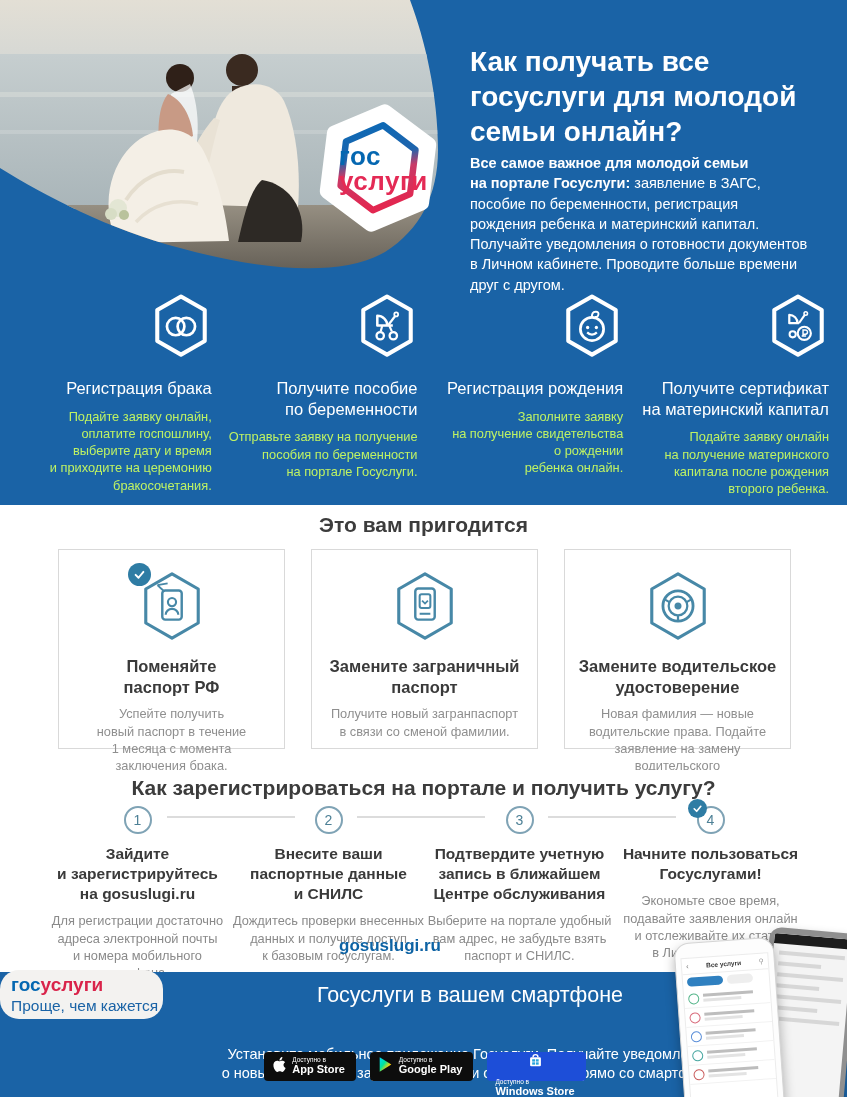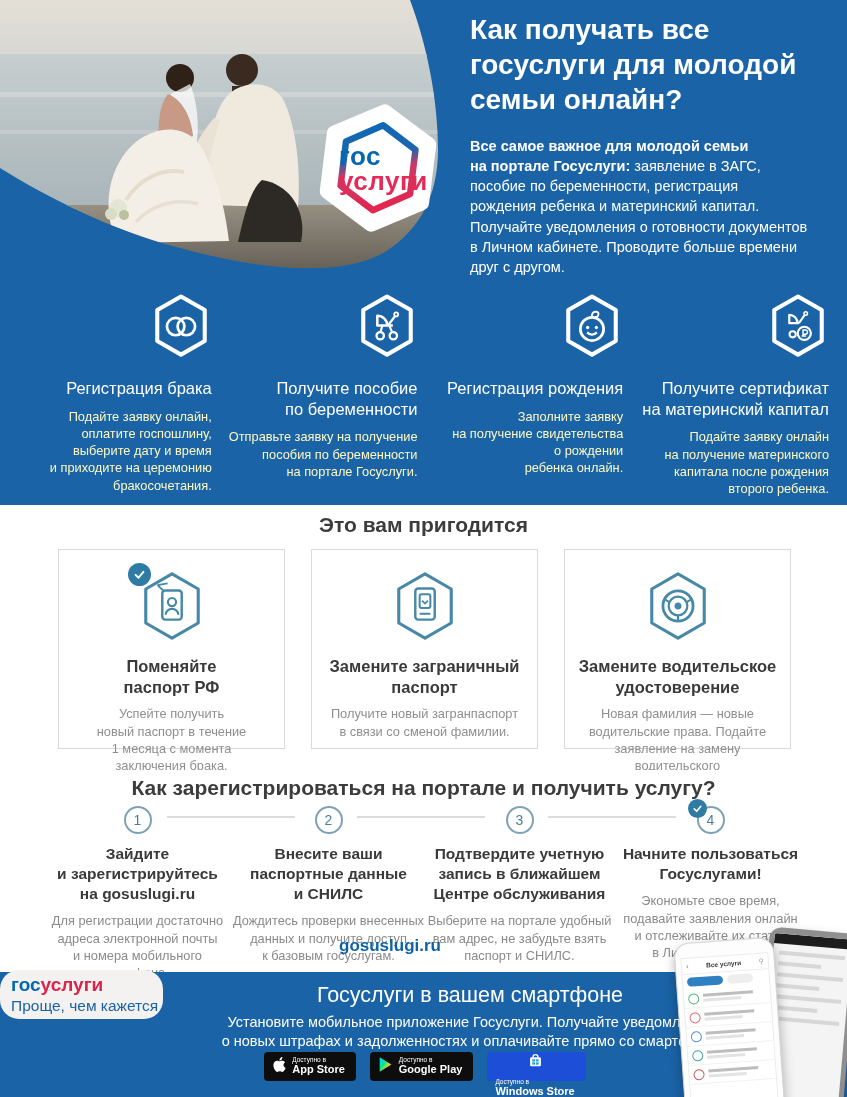--- a/index.html
+++ b/index.html
@@ -1,37 +1,37 @@
 <!DOCTYPE html>
 <html><head>
 <meta charset="utf-8">
 <style>
   html,body{margin:0;padding:0;}
   body{width:847px;height:1097px;position:relative;overflow:hidden;
        font-family:"Liberation Sans","DejaVu Sans",sans-serif;background:#fff;}
   .abs{position:absolute;}
-  .pre{white-space:pre-line;}
+  .pre{white-space:pre-line;margin-top:32px;}
   
   #hero{left:0;top:0;width:847px;height:505px;background:#1a63a6;}
   #hero-photo{left:0;top:0;}
   .hero-title{left:470px;top:12px;width:355px;color:#fff;font-size:28px;font-weight:bold;line-height:1.25;}
   .hero-intro{left:470px;top:121px;width:368px;color:#fff;font-size:14.5px;line-height:1.4;}
   .hero-intro b{font-weight:bold;}
   
   #logo{left:317px;top:100px;width:123px;height:136px;}
   #logo .logo-text{position:absolute;left:22px;top:44px;line-height:0.98;font-weight:bold;font-size:26px;letter-spacing:.5px;}
   #logo .lt-blue{color:#0567b1;display:block;}
   #logo .lt-red{color:#e42a55;display:block;}
   
   .cap-title{left:0;top:252px;width:847px;text-align:center;color:#fff;font-size:22.5px;}
   .cap-row{left:18px;top:293px;width:811px;display:flex;gap:12px;}
   .cap-col{flex:1;text-align:right;color:#fff;}
   .cap-col .hex{display:inline-block;}
   .cap-col h3{margin:13px 0 0;font-size:16.5px;font-weight:normal;line-height:1.25;}
-  .cap-col p{margin:9px 0 0;font-size:12.8px;line-height:1.35;color:#fef9c3;}
+  .cap-col p{margin:9px 0 0;font-size:12.8px;line-height:1.35;color:#bef264;}
   
   #useful{left:0;top:505px;width:847px;height:265px;background:#fff;}
   .useful-title{left:0;top:8px;width:847px;text-align:center;color:#3c3c3c;font-size:21px;font-weight:600;}
   .cards{left:58px;top:44px;width:733px;display:flex;gap:26px;}
   .card{flex:1;border:1px solid #d9d9d9;background:#fff;text-align:center;padding:20px 12px 18px;height:160px;}
   .card .icon-wrap{position:relative;display:inline-block;}
   .card h3{margin:10px 0 0;font-size:16.5px;font-weight:600;color:#3a3a3a;line-height:1.25;}
   .card p{margin:8px 0 0;font-size:12.8px;line-height:1.35;color:#8f8f8f;}
   .check-badge{position:absolute;width:23px;height:23px;border-radius:50%;background:#2e7ca4;
                display:flex;align-items:center;justify-content:center;}

